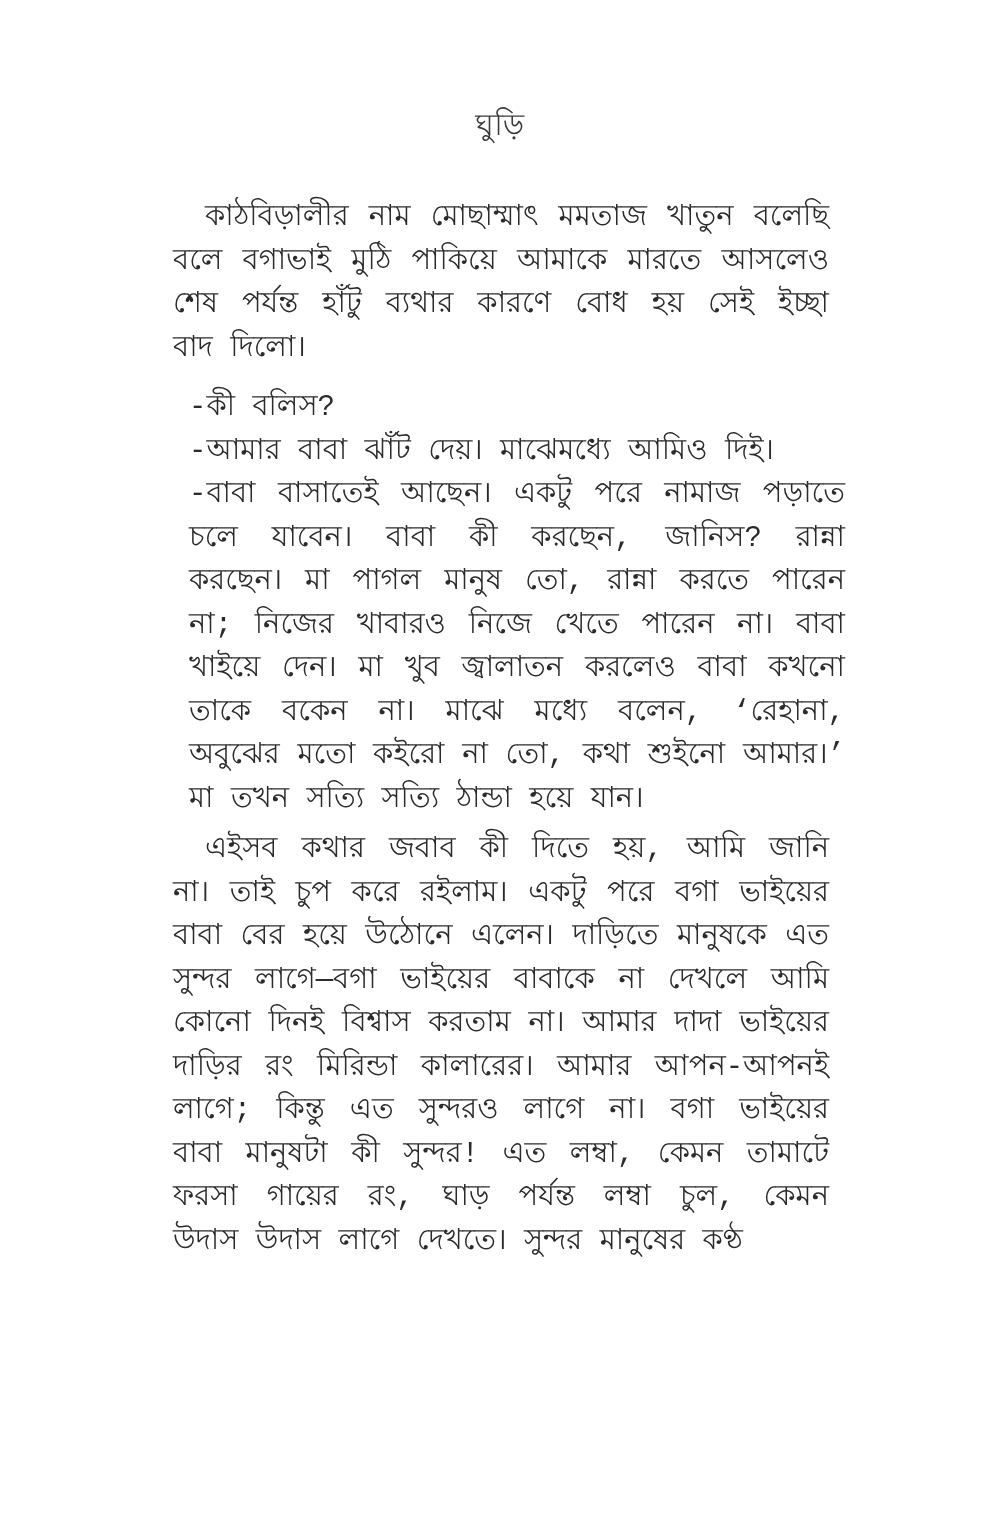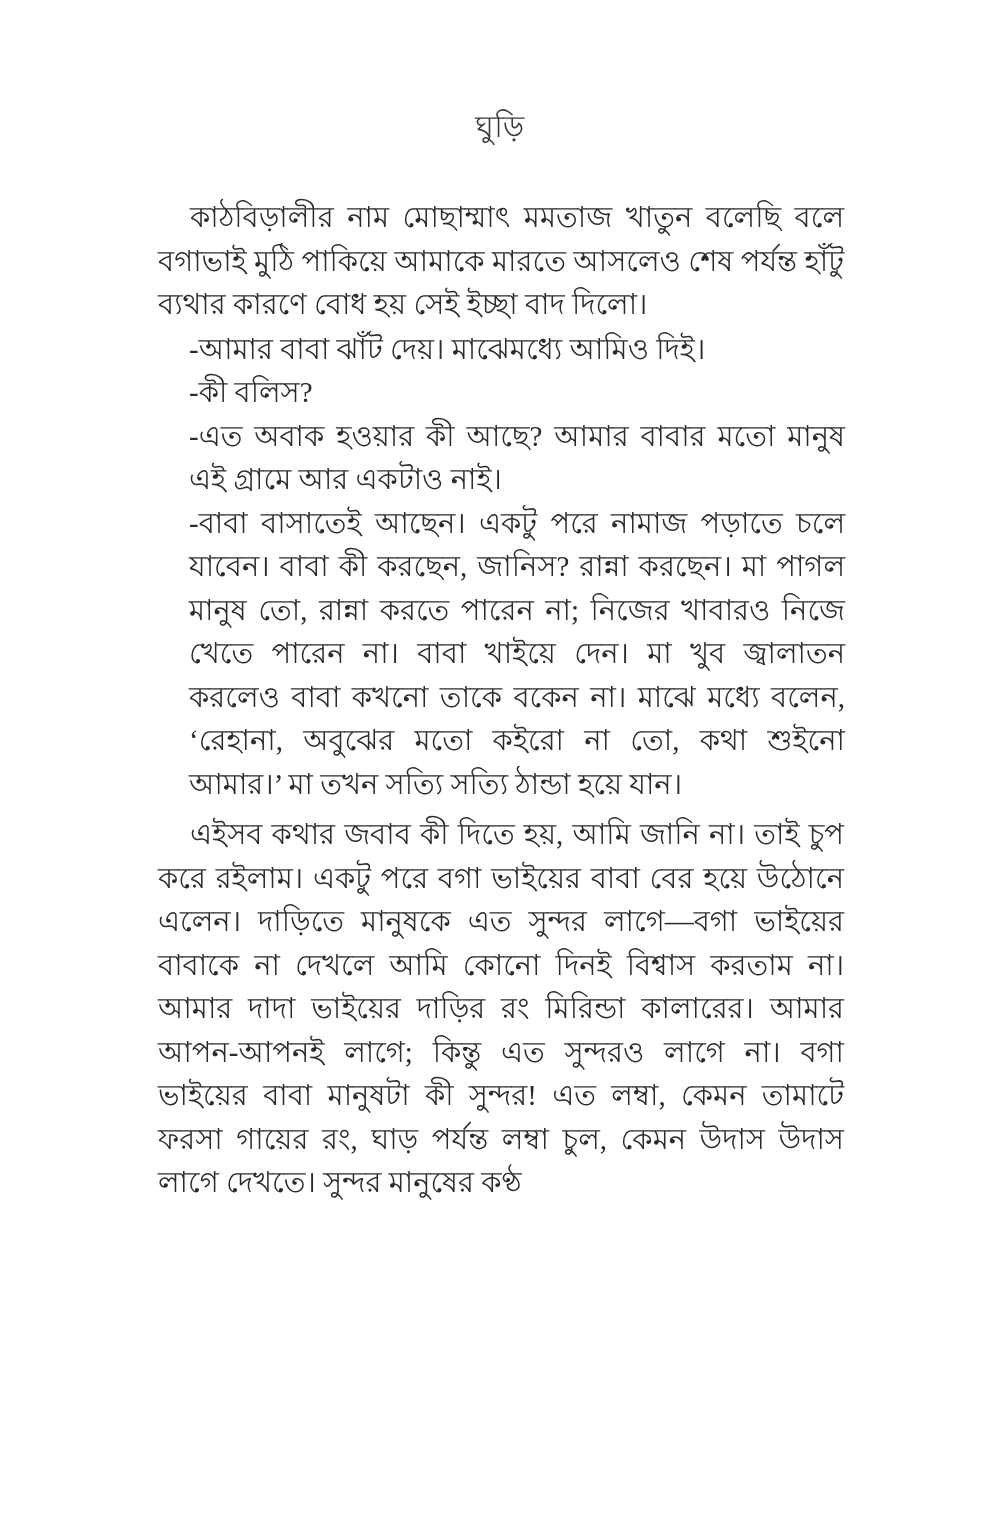--- a/index.html
+++ b/index.html
@@ -7,58 +7,57 @@
     padding: 0;
     background: #ffffff;
   }
   .page {
     position: relative;
     width: 1000px;
     height: 1520px;
     margin: 0 auto;
     background: #ffffff;
     color: #2b2b2b;
-    font-family: Liberation Serif, serif;
+    font-family: Liberation Mono, monospace;
     overflow: hidden;
     box-sizing: border-box;
   }
   .running-head {
     margin-top: 106px;
     text-align: center;
     font-size: 30px;
     line-height: 42px;
     letter-spacing: 0.5px;
     color: #3a3a3a;
   }
   .text-body {
     margin: 48px 155px 0 157px; 
     font-size: 29px;
     line-height: 43.5px;
     text-align: justify;
   }
   .text-body .para {
-    margin: 1px;
+    margin: 16px;
     text-indent: 32px;
   }
   .text-body .para + .para,
   .text-body .dialogue + .para {
     margin-top: 7px;
   }
   .text-body .dialogue {
     margin: 0 0 0 32px; 
     text-indent: 0;
   }
 </style>
 </head>
 <body>
 
 <div class="page">
   <div class="running-head">ঘুড়ি</div>
 
   <div class="text-body">
       <div class="para">কাঠবিড়ালীর নাম মোছাম্মাৎ মমতাজ খাতুন বলেছি বলে বগাভাই মুঠি পাকিয়ে আমাকে মারতে আসলেও শেষ পর্যন্ত হাঁটু ব্যথার কারণে বোধ হয় সেই ইচ্ছা বাদ দিলো।</div>
+      <div class="dialogue">-কী বলিস?</div>
       <div class="dialogue">-আমার বাবা ঝাঁট দেয়। মাঝেমধ্যে আমিও দিই।</div>
-      <div class="dialogue">-কী বলিস?</div>
-      <div class="dialogue">-এত অবাক হওয়ার কী আছে? আমার বাবার মতো মানুষ এই গ্রামে আর একটাও নাই।</div>
       <div class="dialogue">-বাবা বাসাতেই আছেন। একটু পরে নামাজ পড়াতে চলে যাবেন। বাবা কী করছেন, জানিস? রান্না করছেন। মা পাগল মানুষ তো, রান্না করতে পারেন না; নিজের খাবারও নিজে খেতে পারেন না। বাবা খাইয়ে দেন। মা খুব জ্বালাতন করলেও বাবা কখনো তাকে বকেন না। মাঝে মধ্যে বলেন, ‘রেহানা, অবুঝের মতো কইরো না তো, কথা শুইনো আমার।’ মা তখন সত্যি সত্যি ঠান্ডা হয়ে যান।</div>
       <div class="para">এইসব কথার জবাব কী দিতে হয়, আমি জানি না। তাই চুপ করে রইলাম। একটু পরে বগা ভাইয়ের বাবা বের হয়ে উঠোনে এলেন। দাড়িতে মানুষকে এত সুন্দর লাগে—বগা ভাইয়ের বাবাকে না দেখলে আমি কোনো দিনই বিশ্বাস করতাম না। আমার দাদা ভাইয়ের দাড়ির রং মিরিন্ডা কালারের। আমার আপন-আপনই লাগে; কিন্তু এত সুন্দরও লাগে না। বগা ভাইয়ের বাবা মানুষটা কী সুন্দর! এত লম্বা, কেমন তামাটে ফরসা গায়ের রং, ঘাড় পর্যন্ত লম্বা চুল, কেমন উদাস উদাস লাগে দেখতে। সুন্দর মানুষের কণ্ঠ</div>
     </div>
 </div>
 
 </body></html>

